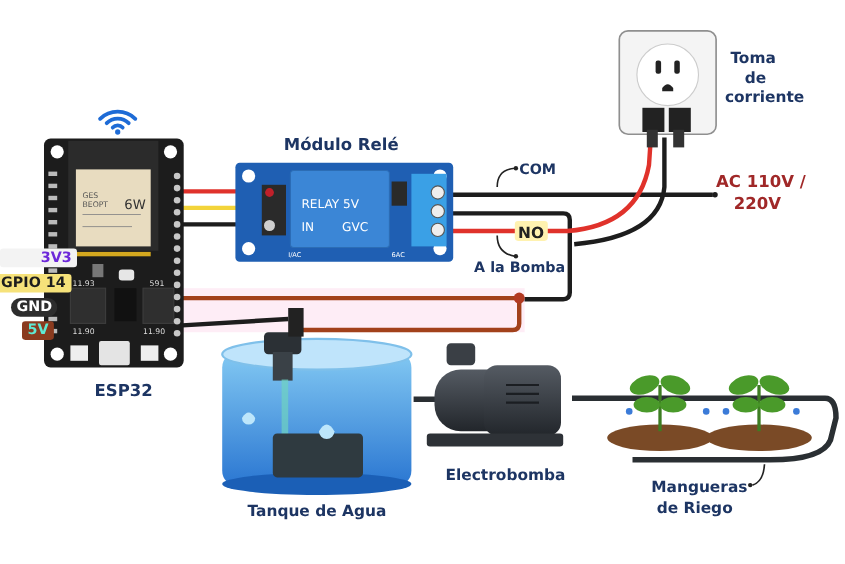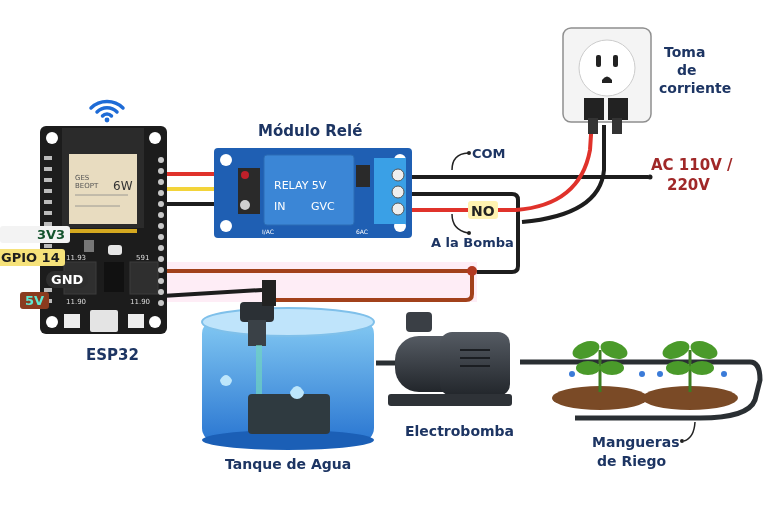--- a/index.html
+++ b/index.html
@@ -214,16 +214,16 @@
   <text class="lbl" x="472" y="158" font-size="13">COM</text>
   <rect x="468" y="201" width="30" height="18" rx="3" fill="#fff2b0"></rect>
   <text class="lbl" x="471" y="216" font-size="14" fill="#222" style="fill:#222">NO</text>
   <text class="lbl" x="431" y="247" font-size="13">A la Bomba</text>
   <text class="lbl" x="225" y="469" font-size="14">Tanque de Agua</text>
   <text class="lbl" x="405" y="436" font-size="14">Electrobomba</text>
   <text class="lbl" x="592" y="447" font-size="14">Mangueras</text>
   <text class="lbl" x="597" y="466" font-size="14">de Riego</text>
 </svg>
 
-<div class="pin" style="left:0;top:226px;background:#f3f3f3;color:#14532d;padding-left:37px;">3V3</div>
+<div class="pin" style="left:0;top:226px;background:#f3f3f3;color:#6d28d9;padding-left:37px;">3V3</div>
 <div class="pin" style="left:-4px;top:249px;background:#f6e27a;color:#1d1d1d;">GPIO 14</div>
-<div class="pin" style="left:10px;top:271px;background:#2d2d2d;color:#ffffff;border-radius:10px;margin-left:36px;">GND</div>
+<div class="pin" style="left:10px;top:271px;background:#2d2d2d;color:#ffffff;border-radius:10px;">GND</div>
 <div class="pin" style="left:20px;top:292px;background:#8a3b1f;color:#5eead4;">5V</div>
 
 </body></html>

